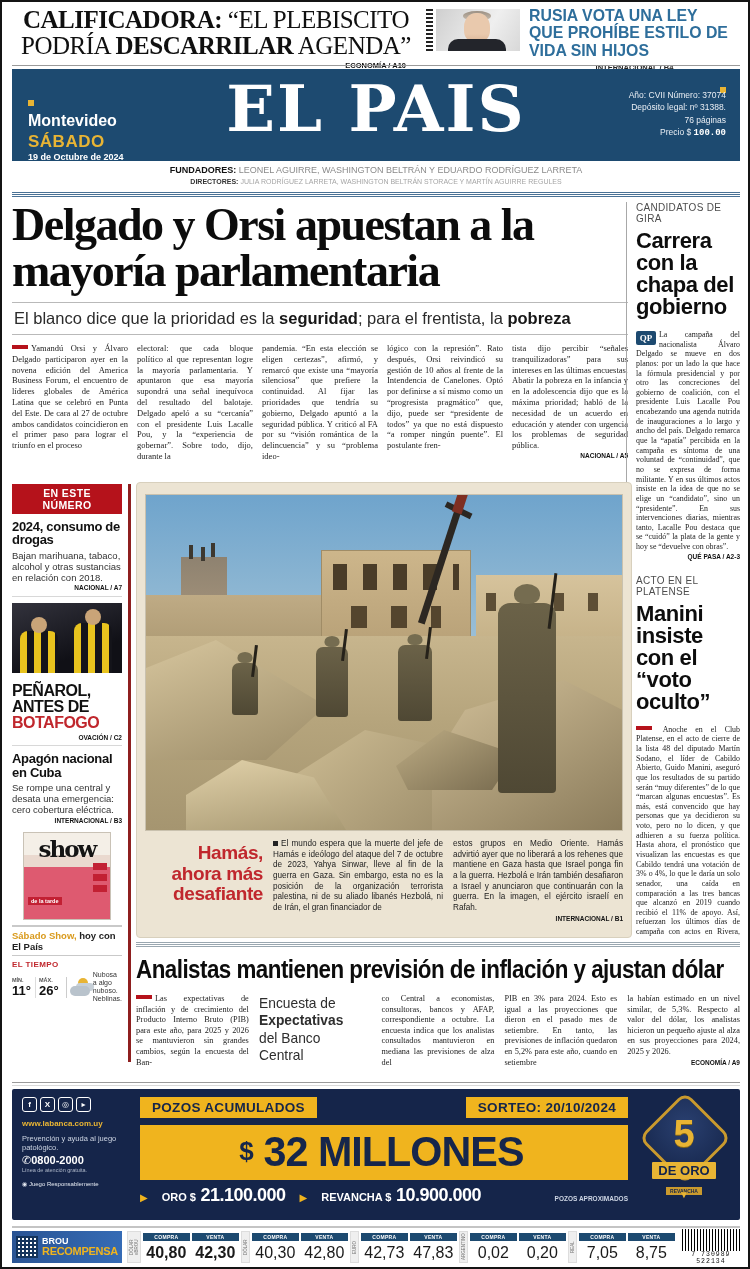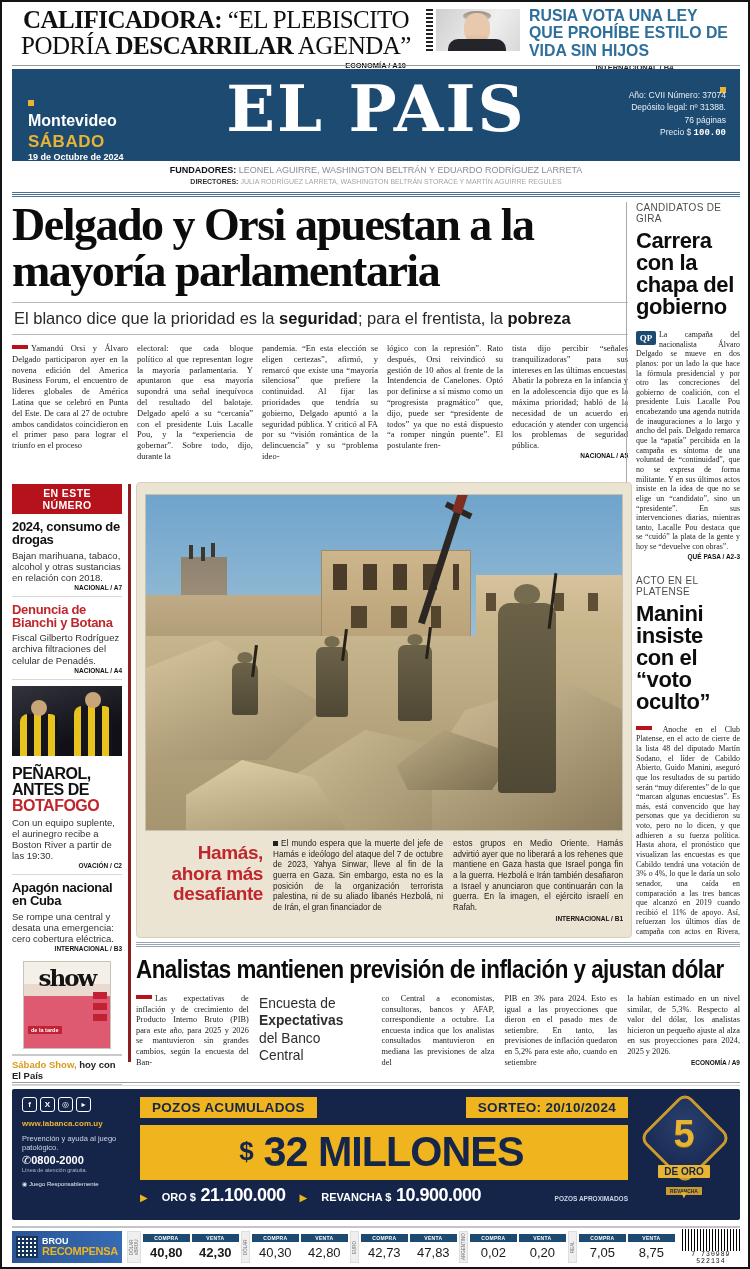--- a/index.html
+++ b/index.html
@@ -201,41 +201,41 @@
   .tri{color:#f0b41e;font-size:10px;}
   .prize-label{font-size:11px;font-weight:800;}
   .prize-val{font-size:18px;font-weight:800;letter-spacing:-.5px;}
   .approx{font-size:6.5px;font-weight:bold;color:#cdd5e3;margin-left:auto;}
   .ad-right{width:92px;position:relative;}
   .diamond{position:absolute;left:14px;top:8px;width:60px;height:60px;transform:rotate(45deg);
       background:radial-gradient(circle at 35% 35%,#2a4070,#15254a);border:3px solid #c99a2e;border-radius:10px;}
   .d5{position:absolute;left:0;right:0;top:16px;text-align:center;font-size:38px;font-weight:900;color:#e8b434;
       text-shadow:0 1px 0 #8a6a14;}
   .deoro{position:absolute;left:0;right:0;top:64px;text-align:center;}
-  .deoro span{background:#e8b434;color:#15254a;font-size:10px;font-weight:900;padding:1px 6px;border-radius:1px;}
+  .deoro span{background:#e8b434;color:#15254a;font-size:13px;font-weight:900;padding:1px 6px;border-radius:1px;}
   .drev{position:absolute;left:0;right:0;top:82px;text-align:center;}
   .drev span{background:#c99a2e;color:#15254a;font-size:5px;font-weight:900;padding:1px 4px;}
   .dchev{position:absolute;left:0;right:0;top:92px;text-align:center;color:#e8b434;font-size:10px;}
 
   
   .strip{position:absolute;left:10px;top:1224px;width:728px;height:38px;border-top:2px solid #c4c4c4;
       display:flex;align-items:center;background:#fff;}
   .brou{width:128px;height:32px;background:linear-gradient(90deg,#2a5494,#356bb5);display:flex;align-items:center;
       padding:0 4px;box-sizing:border-box;margin-right:4px;}
   .qr{width:22px;height:22px;background:#fff;margin-right:4px;
       background-image:repeating-linear-gradient(0deg,#14345c 0 2px,transparent 2px 4px),
                        repeating-linear-gradient(90deg,#14345c 0 2px,#fff 2px 4px);}
   .brou-t1{font-size:9px;font-weight:800;color:#fff;line-height:1;}
   .brou-t2{font-size:11px;font-weight:900;color:#f0b41e;line-height:1;letter-spacing:-.3px;}
   .cur-group{display:flex;align-items:center;}
   .cur-label{writing-mode:vertical-rl;transform:rotate(180deg);font-size:4.5px;color:#777;height:30px;
       text-align:center;margin:0 1px;background:#efefef;padding:0 1px;border:1px solid #ddd;}
   .cur-cell{width:47px;text-align:center;margin:0 1px;}
   .cur-h{background:#1d4a70;color:#fff;font-size:5px;font-weight:bold;letter-spacing:.3px;padding:1px 0;}
-  .cur-v{font-size:13px;color:#1a1a1a;padding-top:3px;}
+  .cur-v{font-size:16px;color:#1a1a1a;padding-top:3px;}
   .cur-v.bold{font-weight:800;}
   .barcode{margin-left:6px;width:76px;text-align:center;}
   .bars{height:22px;background:repeating-linear-gradient(90deg,#000 0 1px,#fff 1px 3px,#000 3px 4px,#fff 4px 6px);}
   .bdigits{font-family:"Liberation Mono","DejaVu Sans Mono",monospace;font-size:6.5px;letter-spacing:1px;color:#111;}
 </style>
 </head>
 <body>
 
 <div class="page">
 
@@ -310,31 +310,27 @@
       <span class="ref">NACIONAL / A4</span>
     </div>
   </div>
 
   <div class="sidebar">
     <div class="sb-head">EN ESTE NÚMERO</div>
     <div class="sb-item">
       <div class="sb-t">2024, consumo de drogas</div>
       <div class="sb-b"><span>Bajan marihuana, tabaco, alcohol y otras sustancias en relación con 2018.</span><span class="ref">NACIONAL / A7</span></div>
     </div>
-    <div class="sb-item">
-      <div class="sb-t red">Denuncia de Bianchi y Botana</div>
-      <div class="sb-b"><span>Fiscal Gilberto Rodríguez archiva filtraciones del celular de Penadés.</span><span class="ref">NACIONAL / A4</span></div>
-    </div>
     <div class="sb-photo">
       <div class="player p1"></div>
       <div class="player p2"></div>
     </div>
     <div class="sb-item">
       <div class="sb-t caps"><span>PEÑAROL, ANTES DE</span> <span style="color:#c0272d">BOTAFOGO</span></div>
-      <div class="sb-b"><span>Con un equipo suplente, el aurinegro recibe a Boston River a partir de las 19:30.</span><span class="ref">OVACIÓN / C2</span></div>
+      <div class="sb-b"><span class="ref">OVACIÓN / C2</span></div>
     </div>
     <div class="sb-item" style="border-bottom:none;">
       <div class="sb-t">Apagón nacional en Cuba</div>
       <div class="sb-b"><span>Se rompe una central y desata una emergencia: cero cobertura eléctrica.</span><span class="ref">INTERNACIONAL / B3</span></div>
     </div>
     <div class="show-cover">
       <div class="show-logo">show</div>
       <div class="show-bars">
           <div></div>
           <div></div>

